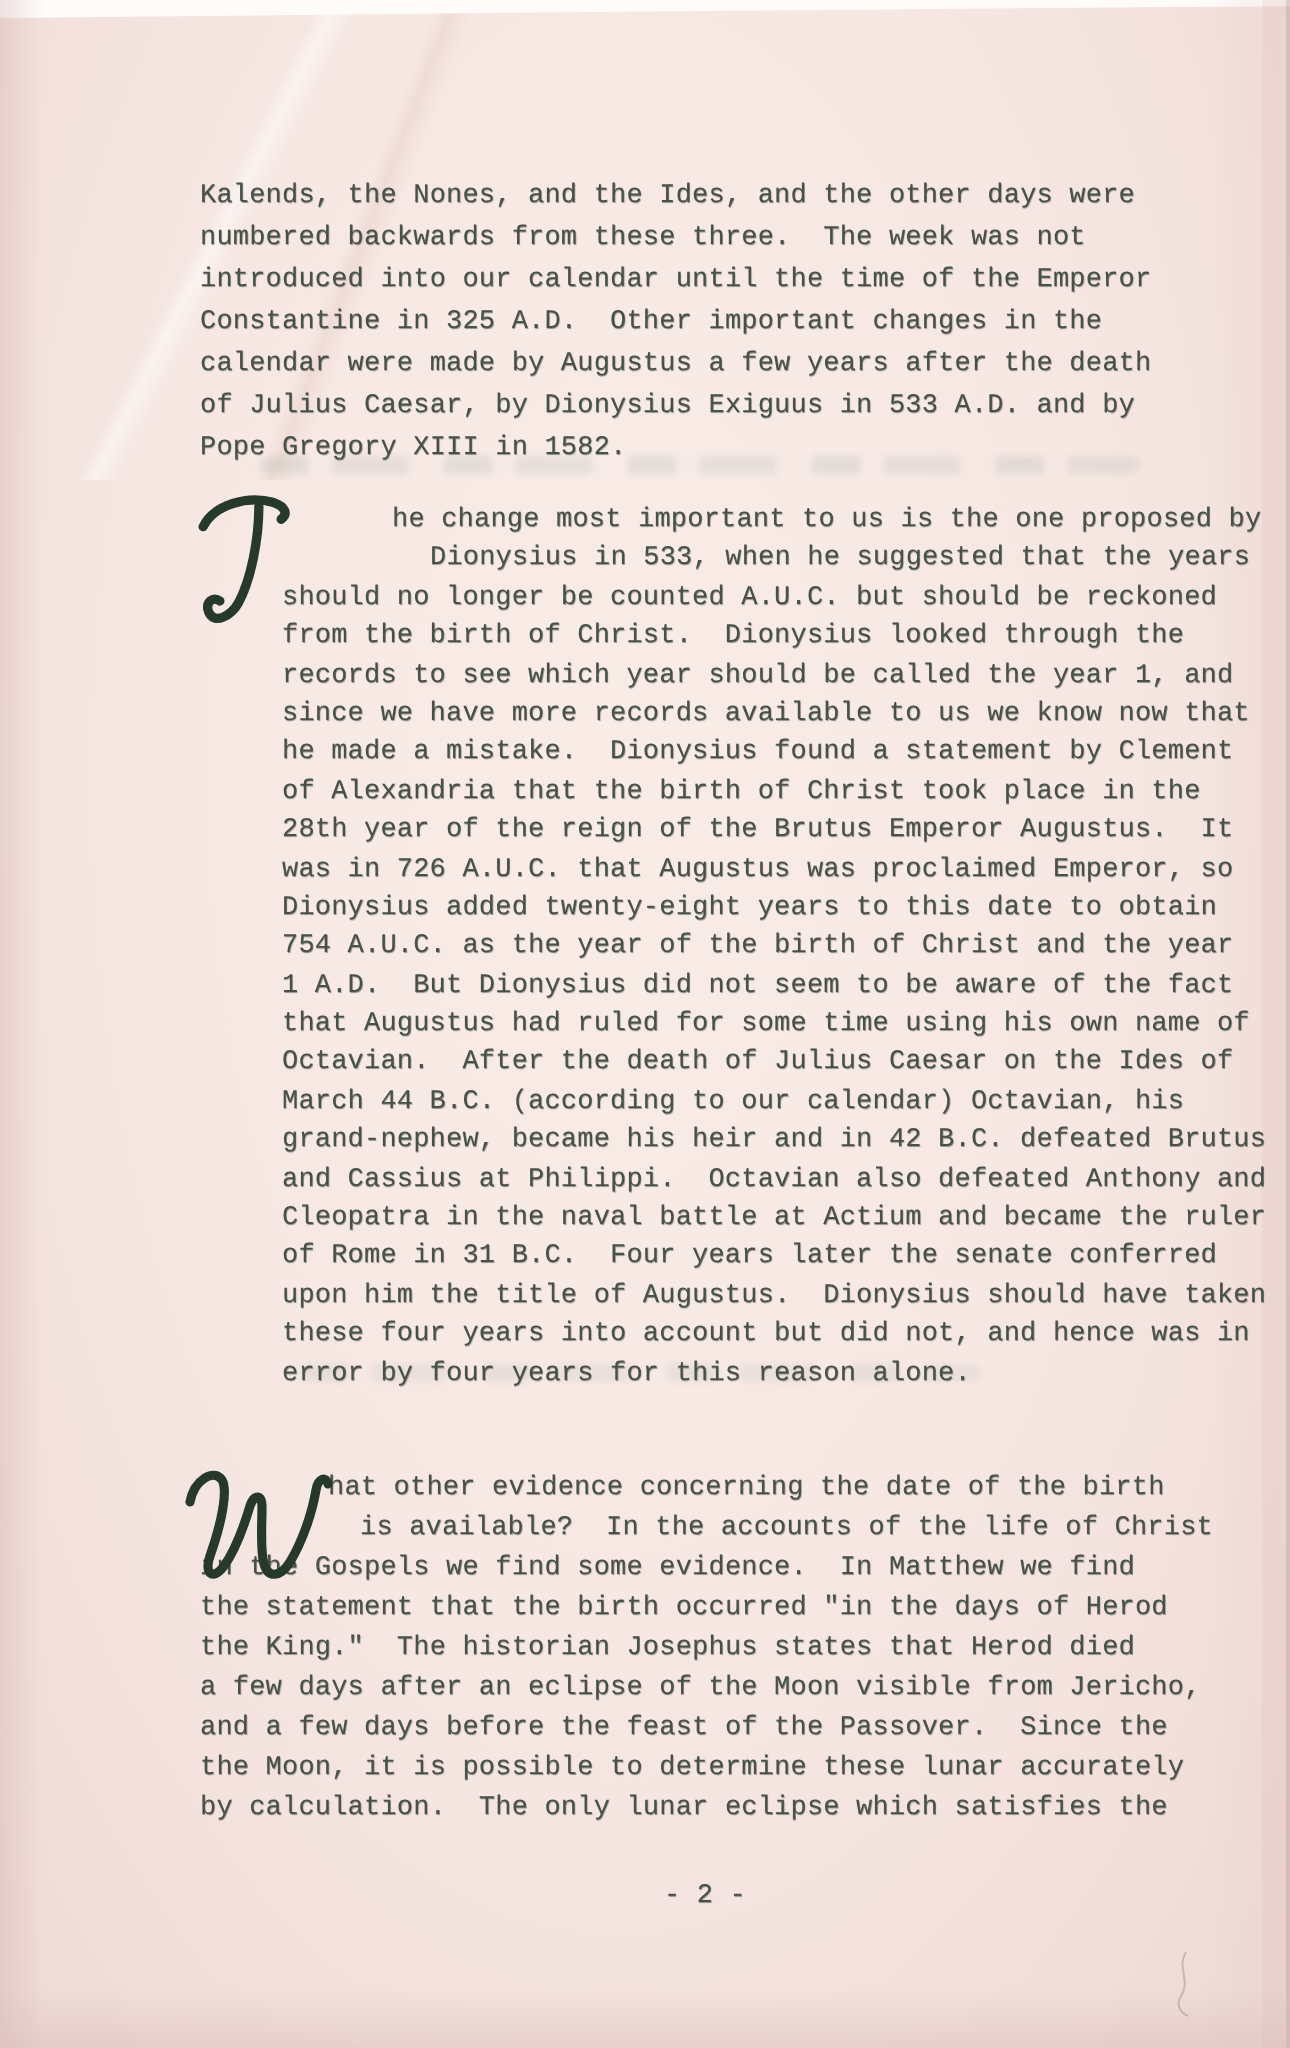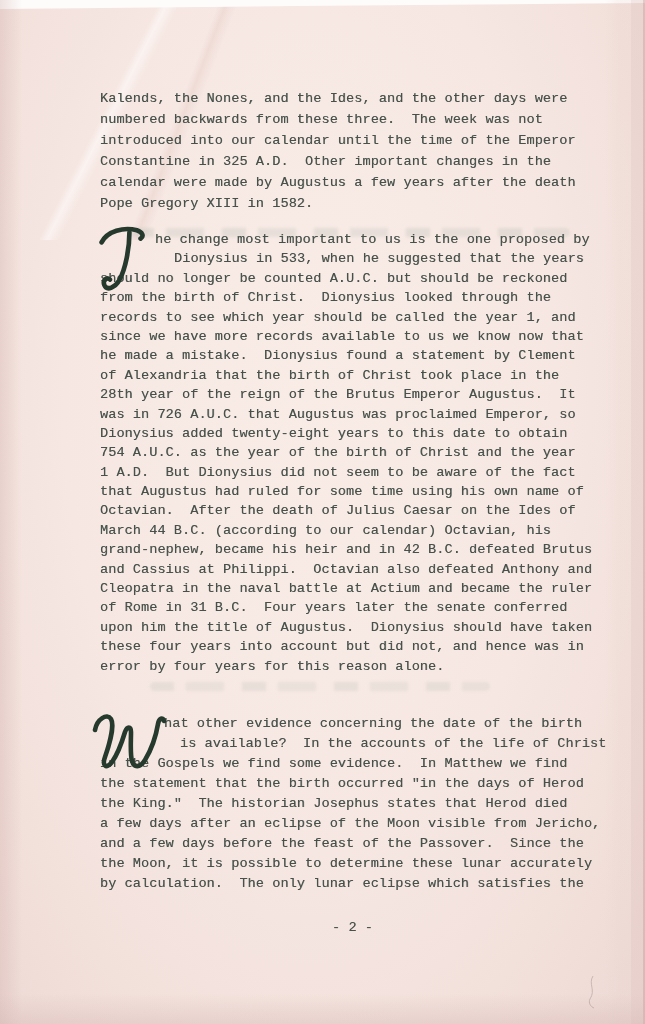--- a/index.html
+++ b/index.html
@@ -51,21 +51,21 @@
   .hair-mark{position:absolute;left:585px;top:975px;opacity:.6;}
 
   .content{position:absolute;left:100px;top:88px;width:505px;color:var(--ink);}
   .ln{
     white-space:pre;font-size:13.5px;letter-spacing:.1px;
     text-shadow:.3px .3px .4px rgba(66,76,69,.55);
   }
   .para{position:relative;}
   .p1 .ln{height:21px;line-height:21px;}
   .p2{margin-top:16px;}
-  .p2 .ln{height:19.4px;line-height:19.4px;}
+  .p2 .ln{height:19.4px;line-height:19.4px;margin-left:41px;}
   .p3{margin-top:38px;}
   .p3 .ln{height:20px;line-height:20px;}
   
   .p2 .lines .ln:nth-child(1){padding-left:55px;}
   .p2 .lines .ln:nth-child(2){padding-left:74px;}
   .p3 .lines .ln:nth-child(1){padding-left:64px;}
   .p3 .lines .ln:nth-child(2){padding-left:80px;}
   .cap{position:absolute;pointer-events:none;}
   .cap path{fill:none;stroke:var(--cap);stroke-linecap:round;stroke-linejoin:round;}
   .cap-t{left:-4px;top:-5px;width:52px;height:70px;}
@@ -93,20 +93,21 @@
 
   <div class="content">
 
     <div class="para p1">
       <div class="lines">
           <div class="ln">Kalends, the Nones, and the Ides, and the other days were</div>
           <div class="ln">numbered backwards from these three.  The week was not</div>
           <div class="ln">introduced into our calendar until the time of the Emperor</div>
           <div class="ln">Constantine in 325 A.D.  Other important changes in the</div>
           <div class="ln">calendar were made by Augustus a few years after the death</div>
+          <div class="ln">of Julius Caesar, by Dionysius Exiguus in 533 A.D. and by</div>
           <div class="ln">Pope Gregory XIII in 1582.</div>
         </div>
     </div>
 
     <div class="para p2">
       <svg class="cap cap-t" viewBox="0 0 56 74" role="img" aria-label="T">
         <path d="M6 18 C12 6, 30 1, 44 5 C50 7, 52 11, 48 14" stroke-width="5"></path>
         <path d="M36 7 C36 24, 32 46, 25 59 C21 66, 12 71, 9 64 C7 59, 11 55, 15 58" stroke-width="5"></path>
       </svg>
       <div class="lines">

